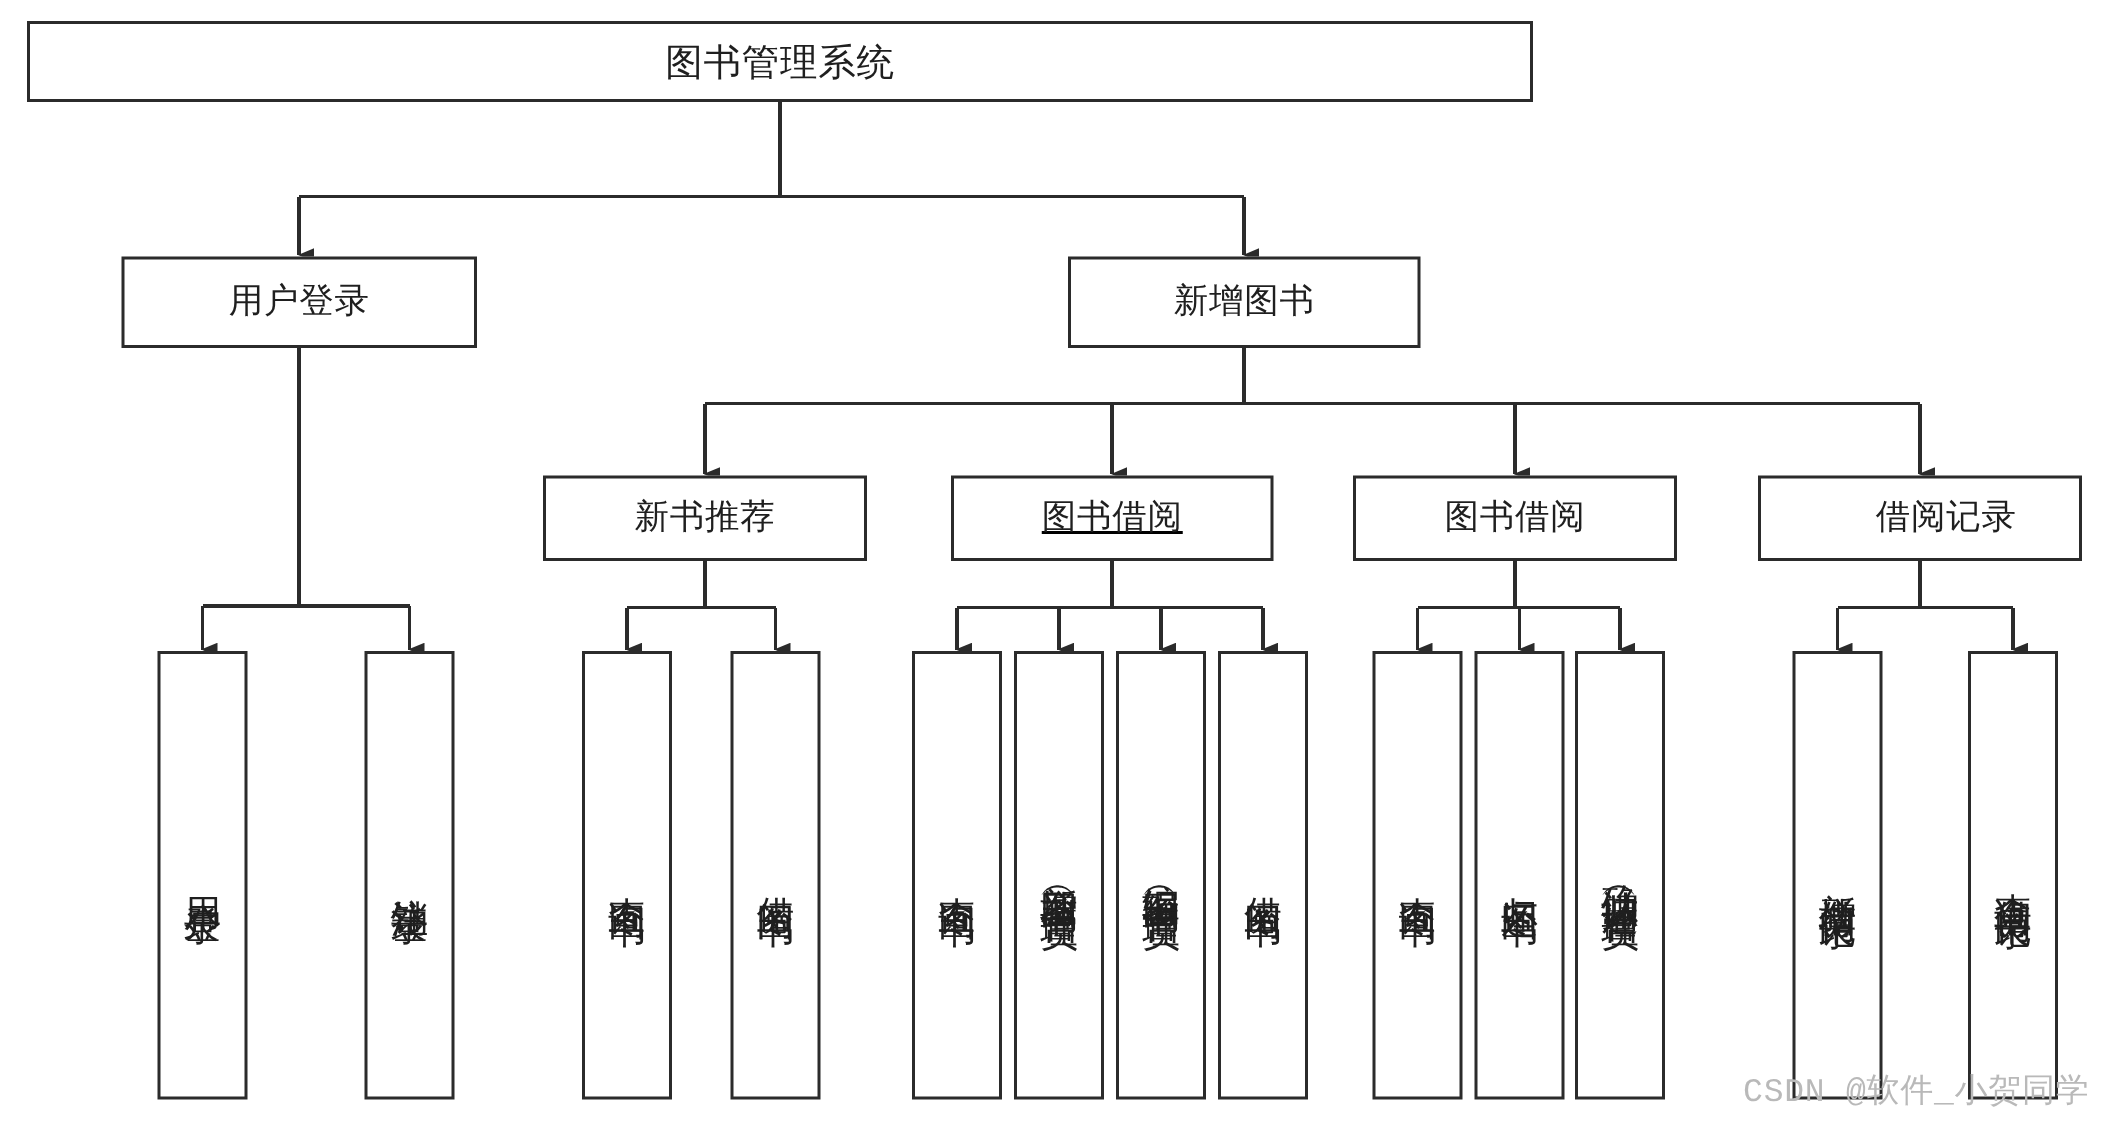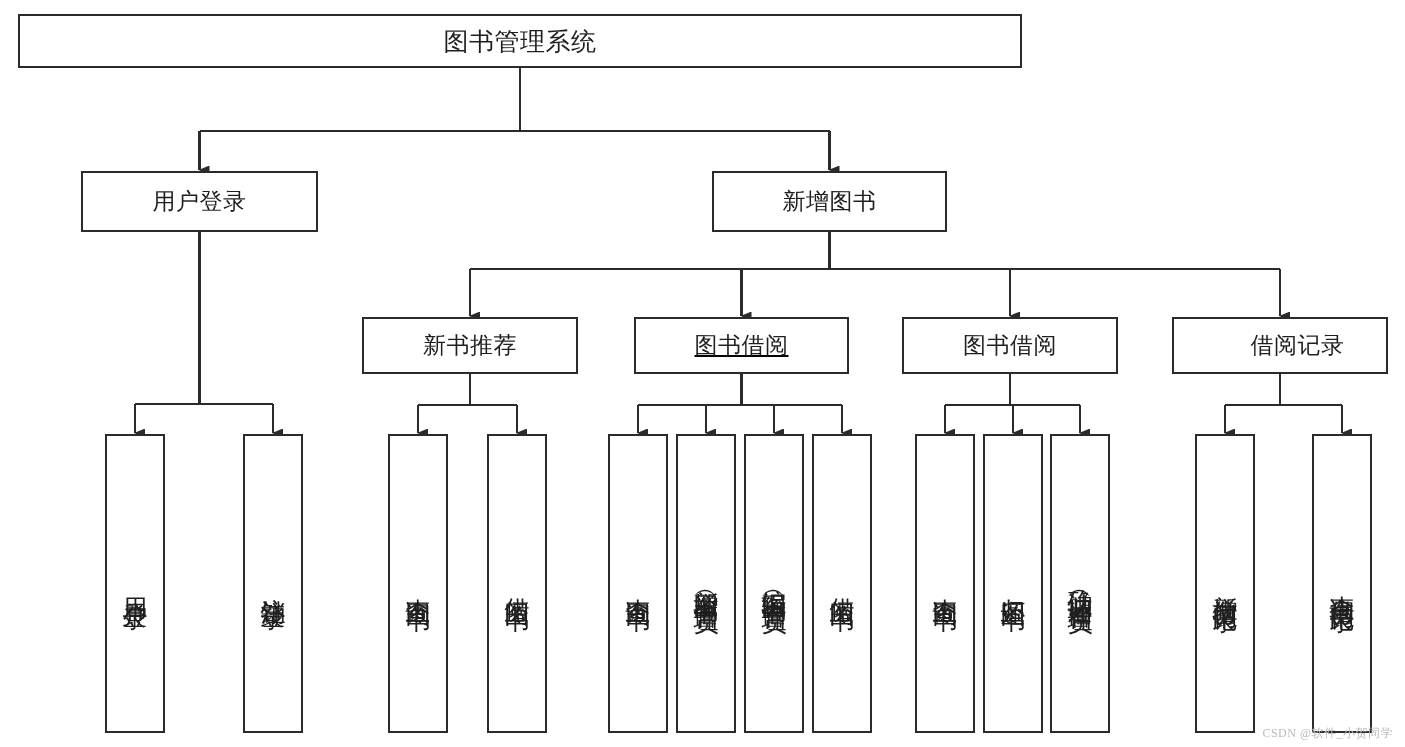--- a/index.html
+++ b/index.html
@@ -53,22 +53,22 @@
     letter-spacing: 3px;
   }
   .node-box.root .node-label {
     font-size: 25px;
   }
   #watermark {
     position: absolute;
     right: 12px;
     bottom: 5px;
     color: #b9b9b9;
-    font-size: 12px;
-    font-family: Liberation Serif, serif;
+    font-size: 22px;
+    font-family: Liberation Mono, monospace;
     letter-spacing: 0.5px;
     white-space: nowrap;
     pointer-events: none;
   }
 </style>
 </head>
 <body>
 
 <div id="diagram-canvas">
 

